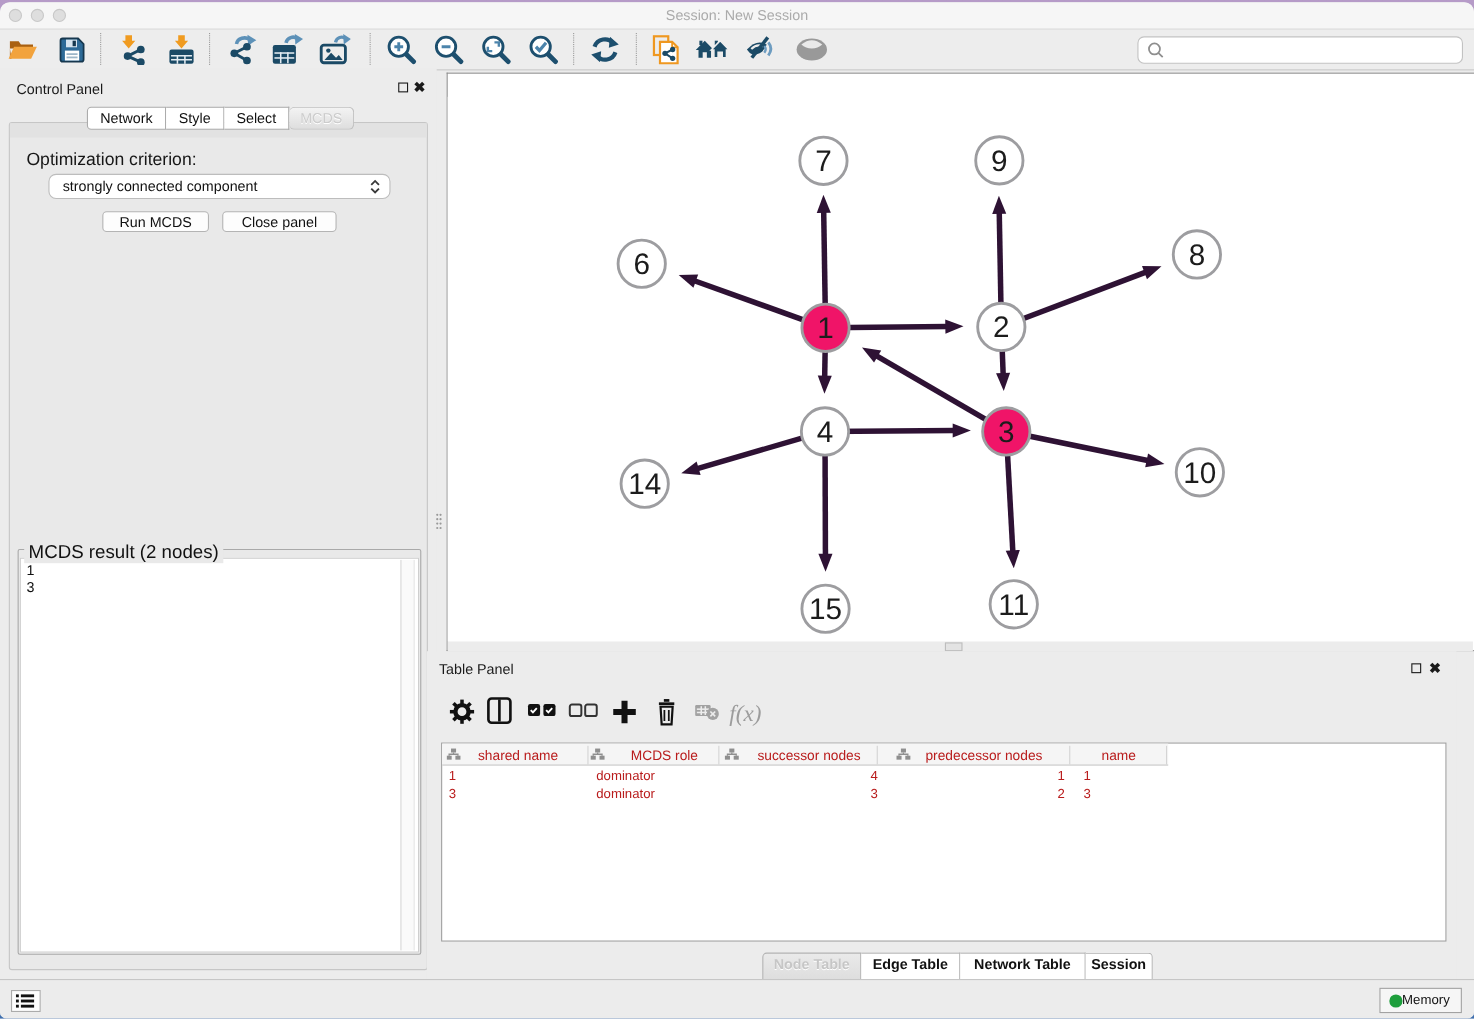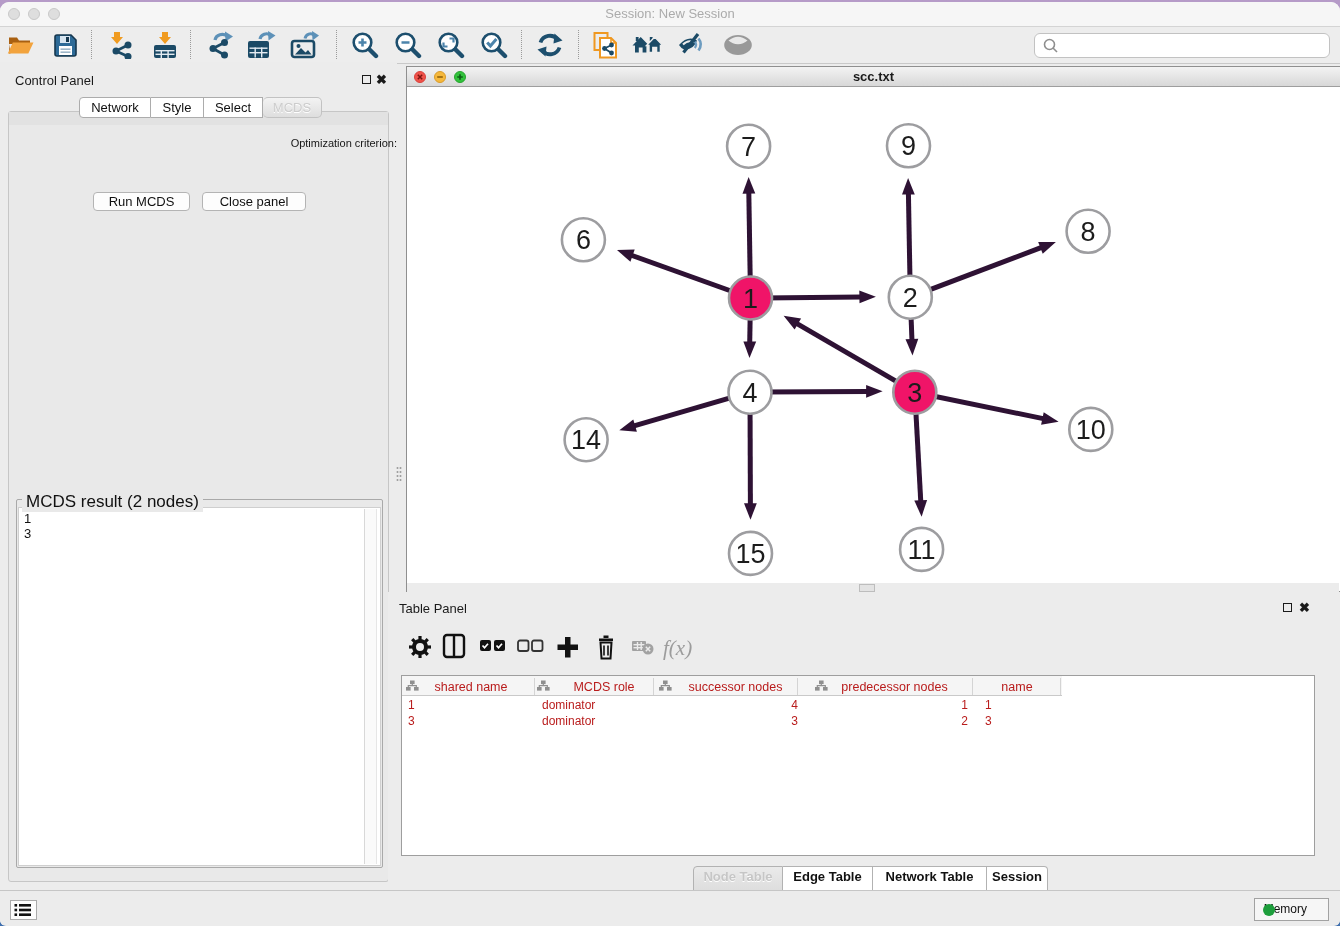--- a/index.html
+++ b/index.html
@@ -14,21 +14,21 @@
 .toolbar{position:absolute;left:0;top:25px;width:1340px;height:37px;background:#ededed;border-bottom:1px solid #c9c9c9;}
 .tsep{position:absolute;top:3px;height:29px;width:0;border-left:1px dotted #9a9a9a;}
 .icon{position:absolute;top:4px;}
 .searchbox{position:absolute;left:1034px;top:6px;width:296px;height:25px;background:#fff;border:1px solid #c2c2c2;border-radius:6px;}
 .statusbar{position:absolute;left:0;top:888px;width:1340px;height:34px;background:#ececec;border-top:1px solid #c6c6c6;}
 .panel-title{font-size:13px;color:#1a1a1a;}
 .floatbtn{position:absolute;width:9px;height:9px;border:1.5px solid #1a1a1a;}
 .closex{position:absolute;font-size:13px;font-weight:bold;color:#1a1a1a;line-height:1;}
 .tab{position:absolute;top:97px;height:21px;background:#fff;border:1px solid #acacac;font-size:13px;color:#111;text-align:center;line-height:20px;}
 .cpanel-content{position:absolute;left:8px;top:111px;width:381px;height:771px;background:#e9e9e9;border:1px solid #c6c6c6;border-radius:3px;}
-.optlabel{position:absolute;left:0;top:136px;width:397px;text-align:right;font-size:11px;color:#161616;padding-left:24px;}
+.optlabel{position:absolute;left:0;top:136px;width:397px;text-align:left;font-size:16px;color:#161616;padding-left:24px;}
 .dropdown{position:absolute;left:44px;top:158px;width:311px;height:23px;background:#fff;border:1px solid #bdbdbd;border-radius:7px;font-size:13px;color:#111;line-height:21px;padding-left:12px;}
 .btn{position:absolute;top:192px;height:19px;background:#fdfdfd;border:1px solid #b4b4b4;border-radius:4px;font-size:13px;color:#111;text-align:center;line-height:17px;}
 .mcds-group{position:absolute;left:16px;top:499px;width:367px;height:369px;border:1px solid #a9a9a9;border-radius:2px;}
 .mcds-label{position:absolute;left:22px;top:492px;background:#e9e9e9;padding:0 4px;font-size:17px;color:#111;}
 .mcds-white{position:absolute;left:18px;top:507px;width:363px;height:359px;background:#fff;border:1px solid #cfcfcf;}
 .netwin{position:absolute;left:406px;top:64px;width:934px;height:526px;border:1px solid #8f8f8f;border-right:none;background:#fff;}
 .nettitle{position:absolute;left:0;top:0;width:933px;height:20px;background:linear-gradient(#f3f3f3,#d8d8d8);border-bottom:1px solid #9e9e9e;}
 .light{position:absolute;top:4px;width:12px;height:12px;border-radius:50%;}
 .light svg{display:block;margin:0;position:absolute;left:0;top:0;}
 .netcanvas{position:absolute;left:0;top:21px;width:933px;height:495px;background:#fff;}
@@ -173,58 +173,46 @@
   <div class="panel-title abs" style="left:15px;top:11px;">Control Panel</div>
   <div class="floatbtn" style="left:362px;top:13px;"></div>
   <div class="closex" style="left:376px;top:11px;">✖</div>
   <div class="cpanel-content" style="top:49px;height:771px;"></div>
   <div class="abs" style="left:9px;top:50px;width:379px;height:13px;background:#e2e2e2;"></div>
   <div class="tab" style="left:79px;top:35px;width:72px;border-radius:4px 0 0 4px;">Network</div>
   <div class="tab" style="left:151px;top:35px;width:53px;border-left:none;">Style</div>
   <div class="tab" style="left:204px;top:35px;width:59px;border-left:none;">Select</div>
   <div class="tab" style="left:263px;top:35px;width:59px;border-left:none;border-radius:5px;background:linear-gradient(#f3f3f3,#dedede);color:#cccccc;text-shadow:0 1px 0 #fff;border-color:#c2c2c2;">MCDS</div>
   <div class="optlabel" style="top:75px;">Optimization criterion:</div>
+  <div class="dropdown" style="top:96px;">strongly connected component
+    <svg width="10" height="14" style="position:absolute;right:8px;top:4px;">
+            <path d="M1.5 5 L5 1.5 L8.5 5" fill="none" stroke="#3a3a3a" stroke-width="1.7"></path>
+            <path d="M1.5 8.5 L5 12 L8.5 8.5" fill="none" stroke="#3a3a3a" stroke-width="1.7"></path>
+          </svg>
+  </div>
   <div class="btn" style="left:93px;top:130px;width:97px;">Run MCDS</div>
   <div class="btn" style="left:202px;top:130px;width:104px;">Close panel</div>
   <div class="mcds-group" style="top:437px;"></div>
   <div class="mcds-white" style="top:445px;">
     <div style="position:absolute;left:5px;top:3px;font-size:13px;color:#111;line-height:15px;">1<br>3</div>
     <div style="position:absolute;right:3px;top:1px;width:13px;height:355px;background:#fafafa;border-left:1px solid #d8d8d8;border-right:1px solid #e6e6e6;"></div>
   </div>
   <div class="mcds-label" style="top:430px;">MCDS result (2 nodes)</div>
   <svg class="abs" style="left:396px;top:404px;" width="6" height="16">
           <circle cx="1.5" cy="2" r="1" fill="#9a9a9a"></circle>
           <circle cx="4.5" cy="2" r="1" fill="#9a9a9a"></circle>
           <circle cx="1.5" cy="6" r="1" fill="#9a9a9a"></circle>
           <circle cx="4.5" cy="6" r="1" fill="#9a9a9a"></circle>
           <circle cx="1.5" cy="10" r="1" fill="#9a9a9a"></circle>
           <circle cx="4.5" cy="10" r="1" fill="#9a9a9a"></circle>
           <circle cx="1.5" cy="14" r="1" fill="#9a9a9a"></circle>
           <circle cx="4.5" cy="14" r="1" fill="#9a9a9a"></circle>
         </svg>
 </div>
 <div class="netwin">
-  <div class="nettitle">
-    <div class="light" style="left:7px;background:#f0524a;border:1px solid #d8423c;">
-            <svg width="10" height="10">
-              <path d="M2.8 2.8 L7.2 7.2 M7.2 2.8 L2.8 7.2" stroke="#7c1410" stroke-width="1.5"></path>
-            </svg>
-          </div>
-    <div class="light" style="left:27px;background:#f6b83b;border:1px solid #d89b2a;">
-            <svg width="10" height="10">
-              <path d="M2.2 5 H7.8" stroke="#8a5d08" stroke-width="1.7"></path>
-            </svg>
-          </div>
-    <div class="light" style="left:47px;background:#32c23c;border:1px solid #27a42f;">
-            <svg width="10" height="10">
-              <path d="M2.2 5 H7.8 M5 2.2 V7.8" stroke="#0e5f16" stroke-width="1.7"></path>
-            </svg>
-          </div>
-    <div style="position:absolute;left:0;top:2px;width:933px;text-align:center;font-size:13px;font-weight:600;color:#1a1a1a;">scc.txt</div>
-  </div>
   <div class="abs" style="left:0;top:516px;width:932px;height:9px;background:#ececec;"></div>
         <div class="netcanvas">
 <svg class="graph" width="933" height="495" viewBox="0 0 933 495" font-family="Liberation Sans, sans-serif">
             <line x1="343.5" y1="210.0" x2="341.8" y2="103.6" stroke="#2e1234" stroke-width="5"></line>
             <polygon points="341.6,89.1 348.3,105.5 335.5,105.7" fill="#2e1234"></polygon>
             <line x1="343.5" y1="210.0" x2="223.6" y2="167.0" stroke="#2e1234" stroke-width="5"></line>
             <polygon points="210.0,162.1 227.7,161.6 223.4,173.7" fill="#2e1234"></polygon>
             <line x1="343.5" y1="210.0" x2="454.4" y2="208.9" stroke="#2e1234" stroke-width="5"></line>
             <polygon points="468.9,208.7 452.5,215.3 452.3,202.5" fill="#2e1234"></polygon>
             <line x1="343.5" y1="210.0" x2="342.7" y2="255.5" stroke="#2e1234" stroke-width="5"></line>
@@ -393,16 +381,16 @@
   <div class="abs" style="left:10px;top:9px;width:27px;height:20px;background:#fdfdfd;border:1px solid #ababab;"><svg width="18" height="14" style="margin:2px 3px;">
             <g fill="#111">
               <rect x="0.5" y="1" width="2.6" height="2.6"></rect>
               <rect x="5" y="1" width="12" height="2.6"></rect>
               <rect x="0.5" y="5.7" width="2.6" height="2.6"></rect>
               <rect x="5" y="5.7" width="12" height="2.6"></rect>
               <rect x="0.5" y="10.4" width="2.6" height="2.6"></rect>
               <rect x="5" y="10.4" width="12" height="2.6"></rect>
             </g>
           </svg></div>
-  <div class="abs" style="left:1254px;top:7px;width:75px;height:23px;background:#f6f6f6;border:1px solid #a2a2a2;font-size:12px;color:#111;line-height:21px;text-align:right;padding-right:21px;"><span style="position:absolute;left:8px;top:5px;width:12px;height:12px;border-radius:50%;background:#1d9e3c;"></span>Memory</div>
+  <div class="abs" style="left:1254px;top:7px;width:75px;height:23px;background:#f6f6f6;border:1px solid #a2a2a2;font-size:12px;color:#111;line-height:21px;text-align:right;padding-right:10px;"><span style="position:absolute;left:8px;top:5px;width:12px;height:12px;border-radius:50%;background:#1d9e3c;"></span>Memory</div>
 </div>
 </div>
 </div>
 
 </body></html>

